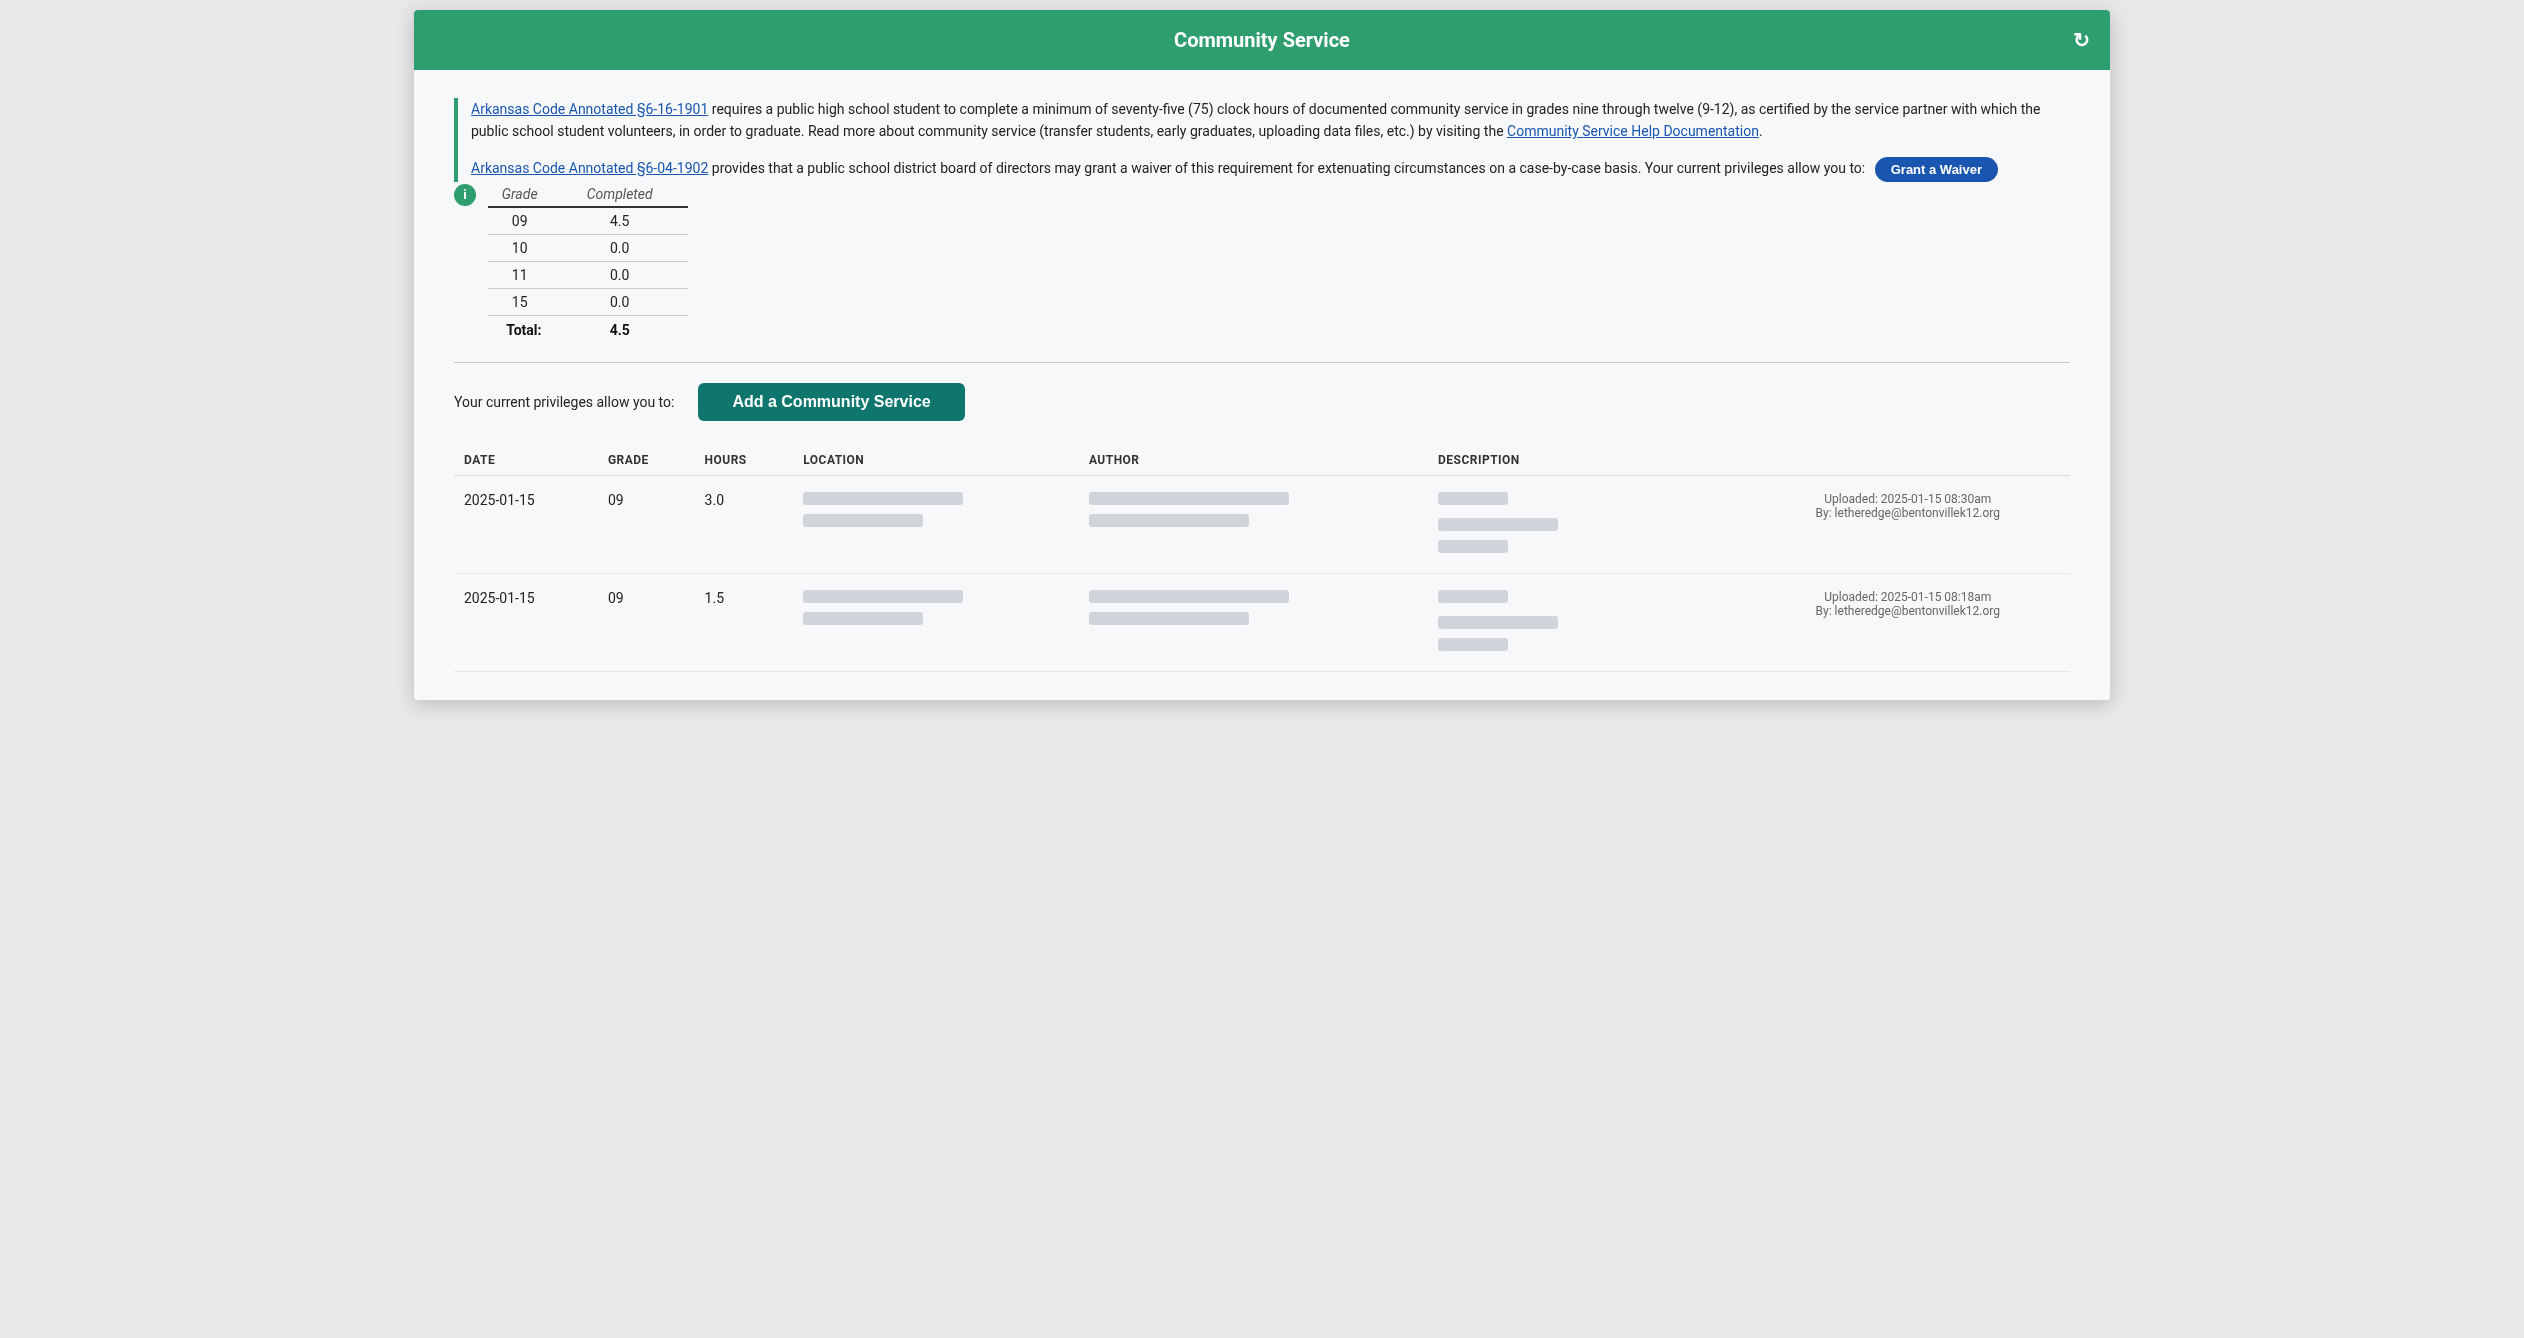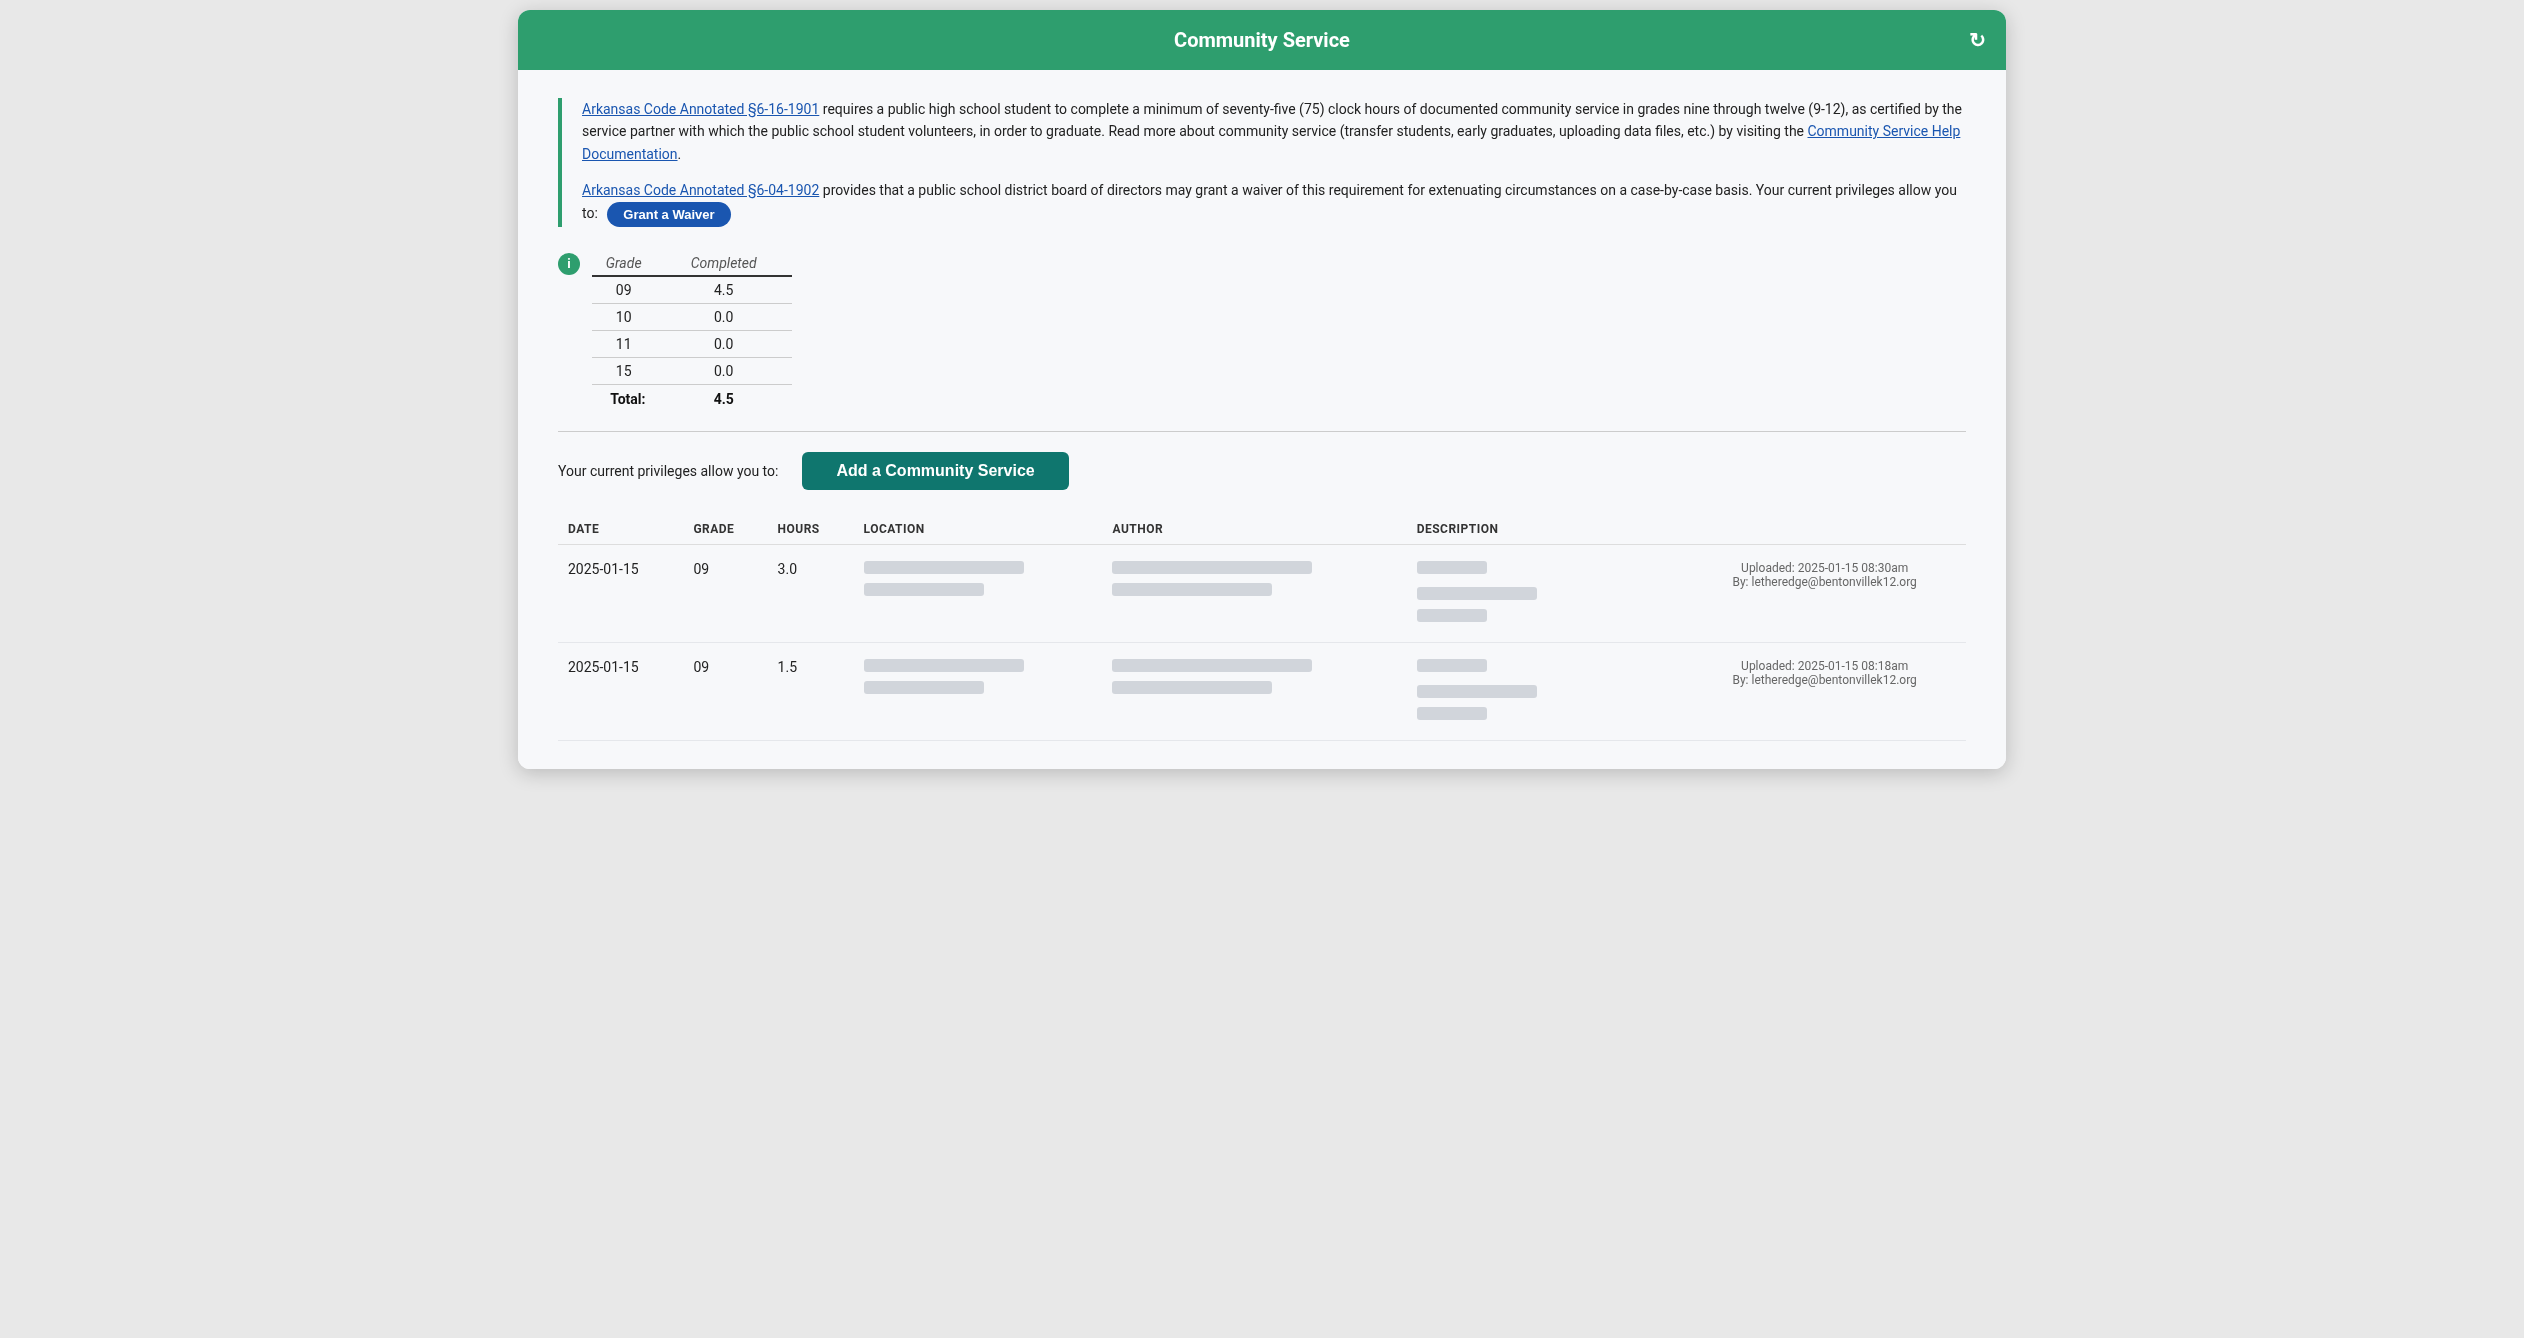--- a/index.html
+++ b/index.html
@@ -7,23 +7,23 @@
       font-family: -apple-system, BlinkMacSystemFont, 'Segoe UI', Roboto, Arial, sans-serif;
       background: #e8e8e8;
       display: flex;
       justify-content: center;
       align-items: flex-start;
       min-height: 100vh;
       padding: 10px;
     }
     .modal {
       background: #fff;
-      border-radius: 12px;
+      border-radius: 4px;
       overflow: hidden;
-      width: 1488px;
+      width: 1696px;
       max-width: 100%;
       box-shadow: 0 4px 20px rgba(0,0,0,0.2);
     }
     .modal-header {
       background: #2e9e6e;
       color: #fff;
       text-align: center;
       padding: 18px 20px;
       font-size: 20px;
       font-weight: 700;
@@ -37,22 +37,21 @@
       color: #fff;
       font-size: 20px;
       cursor: pointer;
     }
     .modal-body {
       padding: 28px 40px;
       background: #f7f8fa;
     }
     .info-section {
       border-left: 4px solid #2e9e6e;
-      padding-left: 20px;
-      margin-bottom: 24px;
+      padding-left: 13px;
     }
     .info-section p {
       font-size: 14px;
       color: #222;
       line-height: 1.6;
       margin-bottom: 14px;
     }
     .info-section p:last-child {
       margin-bottom: 0;
     }

